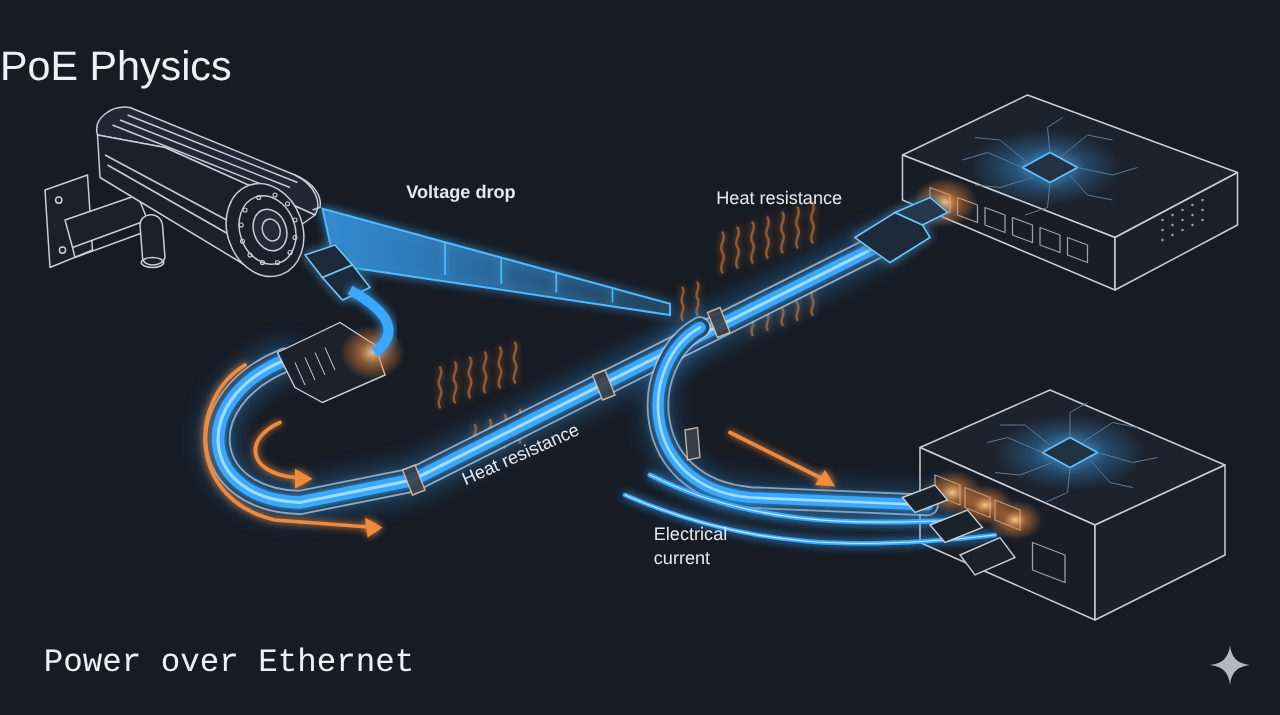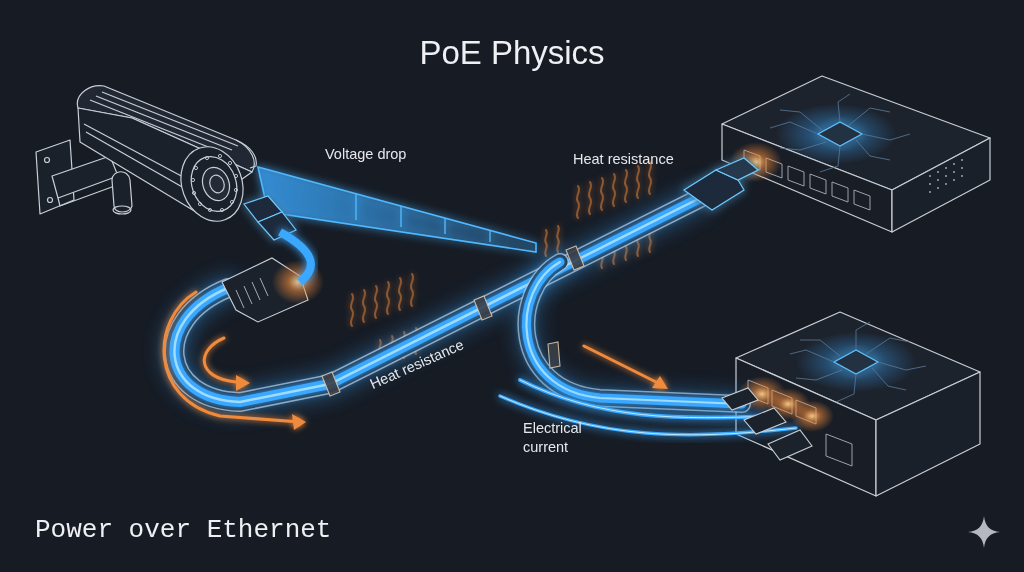--- a/index.html
+++ b/index.html
@@ -7,24 +7,24 @@
       width: 1024px; height: 572px; overflow: hidden;
       background: #161b24;
       font-family: "Liberation Sans", "DejaVu Sans", sans-serif;
       position: relative;
     }
     .canvas { position: absolute; left: 0; top: 0; width: 1024px; height: 572px; }
     .label {
       position: absolute; color: #e6e8ec; white-space: nowrap;
       font-family: "Liberation Sans", "DejaVu Sans", sans-serif;
     }
-    .title { left: 0; width: 1024px; top: 34px; text-align: center; font-size: 33px; color: #eef0f3; }
+    .title { left: 0; width: 1024px; top: 34px; text-align: left; font-size: 33px; color: #eef0f3; }
     .subtitle { left: 35px; top: 515px; font-size: 26px; color: #eef0f3; font-family: Liberation Mono, monospace; }
     .lbl-small { font-size: 14.5px; }
-    .lbl-voltage { left: 325px; top: 146px; }
+    .lbl-voltage { left: 325px; top: 146px; font-weight: bold; }
     .lbl-heat-top { left: 573px; top: 151px; }
     .lbl-heat-mid { left: 374px; top: 376px; transform: rotate(-24deg); transform-origin: left bottom; }
     .lbl-current { left: 523px; top: 419px; line-height: 19px; white-space: normal; width: 90px; }
     .sparkle { position: absolute; left: 966px; top: 514px; width: 36px; height: 36px; }
   </style>
 </head>
 <body>
 
 <svg class="canvas" viewBox="0 0 1024 572" xmlns="http://www.w3.org/2000/svg">
   <defs>

